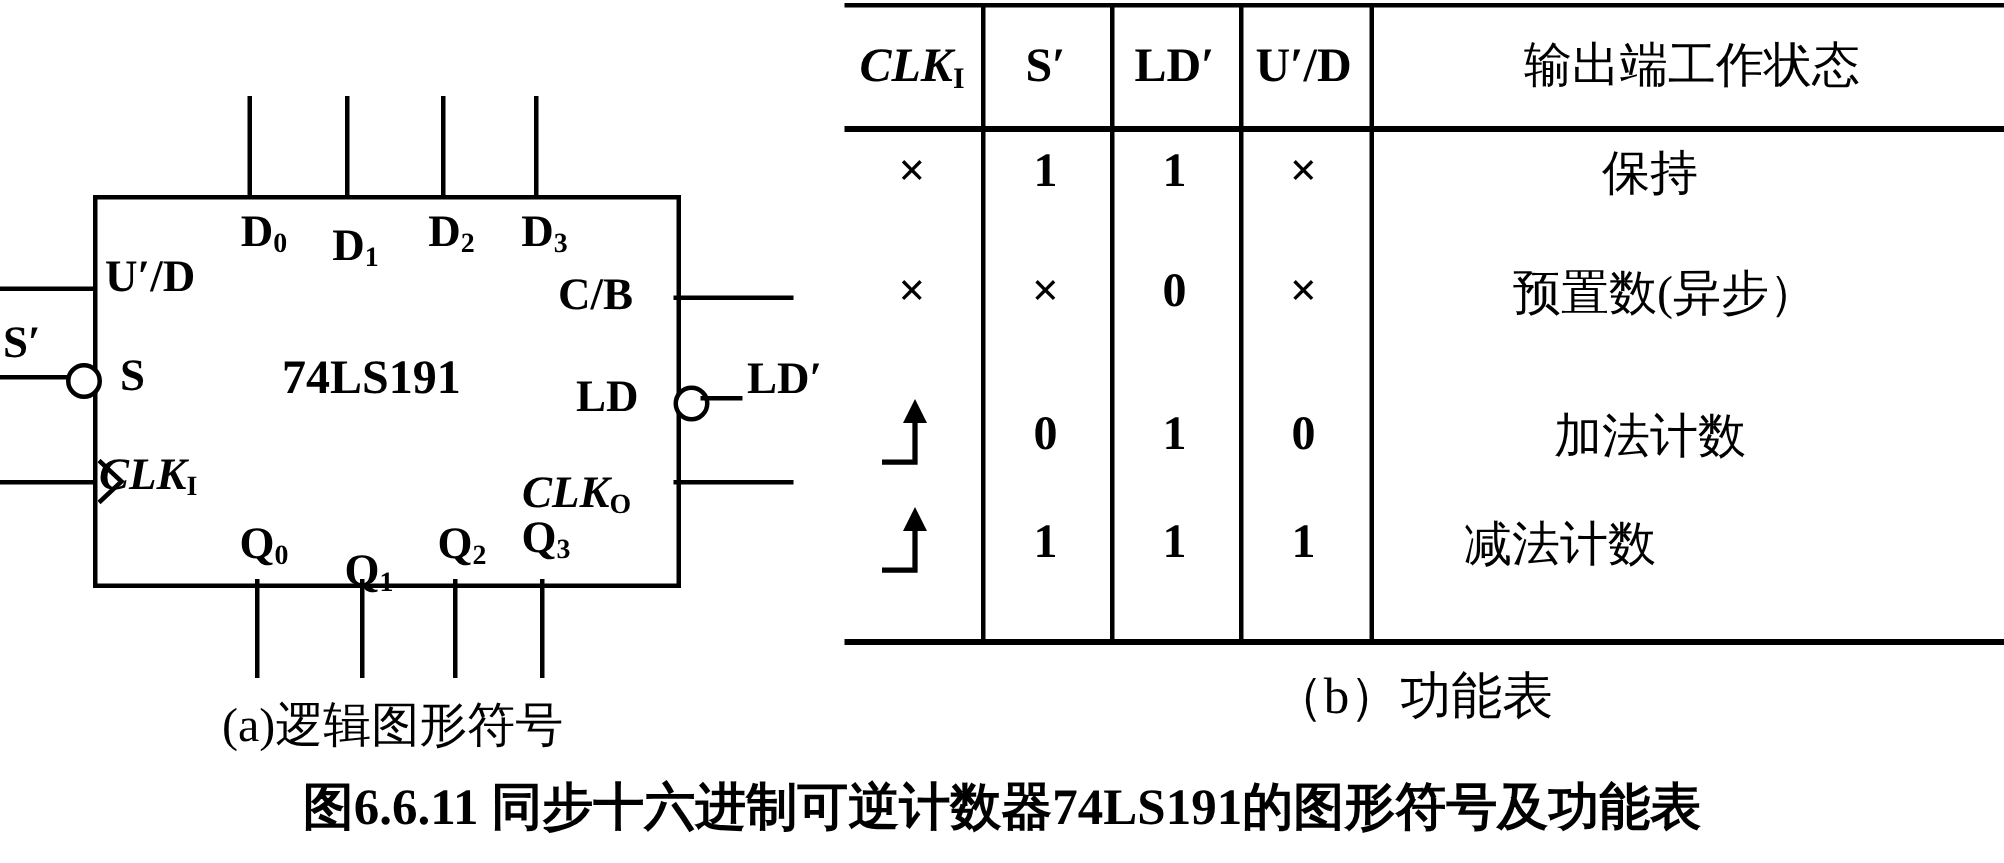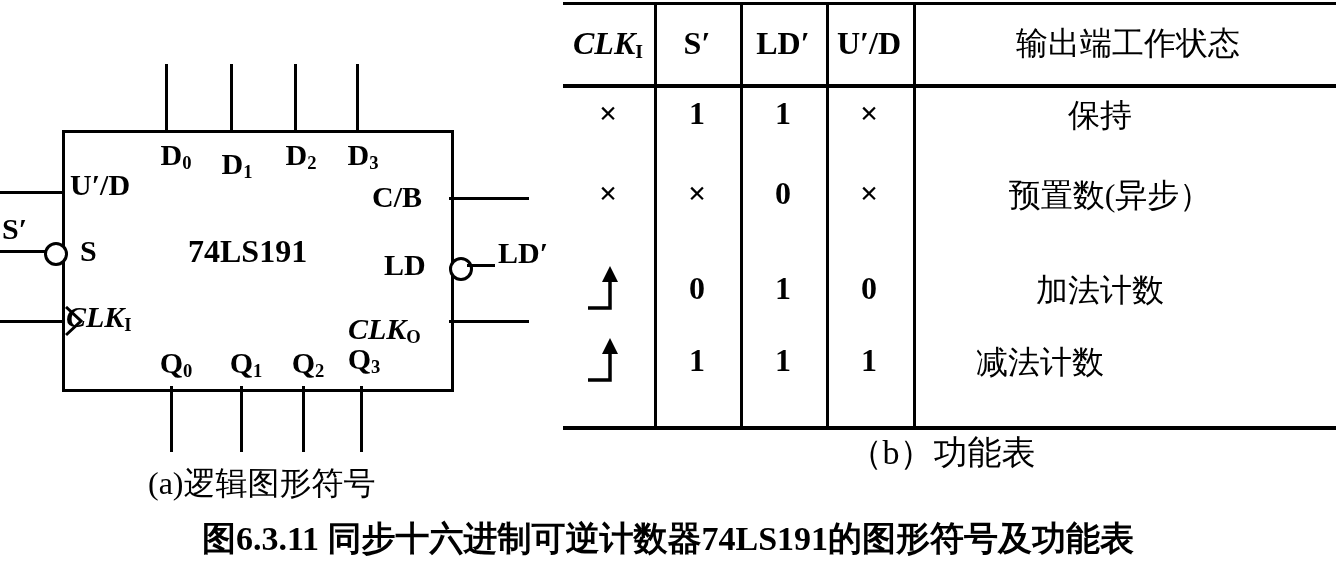--- a/index.html
+++ b/index.html
@@ -55,21 +55,21 @@
     <div class="hline" style="left:467px;top:264px;width:28px"></div>
     <div class="abs f30 b" style="left:498px;top:236px">LD′</div>
     <div class="hline" style="left:449px;top:320px;width:80px"></div>
 
     <div class="abs f30 b cx" style="left:176px;top:138px"><span>D</span><span class="sub">0</span></div>
     <div class="abs f30 b cx" style="left:237px;top:147px"><span>D</span><span class="sub">1</span></div>
     <div class="abs f30 b cx" style="left:301px;top:138px"><span>D</span><span class="sub">2</span></div>
     <div class="abs f30 b cx" style="left:363px;top:138px"><span>D</span><span class="sub">3</span></div>
 
     <div class="abs f30 b cx" style="left:176px;top:346px"><span>Q</span><span class="sub">0</span></div>
-    <div class="abs f30 b cx" style="left:246px;top:346px"><span>Q</span><span class="sub">1</span></div>
+    <div class="abs f30 b cx" style="left:246px;top:364px"><span>Q</span><span class="sub">1</span></div>
     <div class="abs f30 b cx" style="left:308px;top:346px"><span>Q</span><span class="sub">2</span></div>
     <div class="abs f30 b cx" style="left:364px;top:342px"><span>Q</span><span class="sub">3</span></div>
 
     <div class="abs f30 b" style="left:70px;top:168px">U′/D</div>
     <div class="abs f30 b" style="left:80px;top:234px">S</div>
     <div class="abs f30 b i" style="left:66px;top:300px"><span>CLK</span><span class="sub b">I</span></div>
 
     <div class="abs f32 b" style="left:188px;top:234px">74LS191</div>
 
     <div class="abs f30 b" style="left:372px;top:180px">C/B</div>
@@ -130,18 +130,18 @@
           <path d="M4 44 L26 44 L26 12" fill="none" stroke="#000" stroke-width="3.5"></path>
           <path d="M26 2 L18 18 L34 18 Z" fill="#000"></path>
         </svg>
       </div>
       <div class="abs f32 b cx" style="left:697px;top:343px">1</div>
       <div class="abs f32 b cx" style="left:783px;top:343px">1</div>
       <div class="abs f32 b cx" style="left:869px;top:343px">1</div>
       <div class="abs f32 cx" style="left:1040px;top:345px">减法计数</div>
     </div>
 
-    <div class="abs f34 cx" style="left:942px;top:434px">（b）功能表</div>
+    <div class="abs f34 cx" style="left:942px;top:446px">（b）功能表</div>
   </div>
 
-  <div class="abs f34 b cx" style="left:668px;top:520px">图6.3.11 同步十六进制可逆计数器74LS191的图形符号及功能表</div>
+  <div class="abs f34 b cx" style="left:668px;top:520px">图6.6.11 同步十六进制可逆计数器74LS191的图形符号及功能表</div>
 
 </div>
 
 </body></html>

